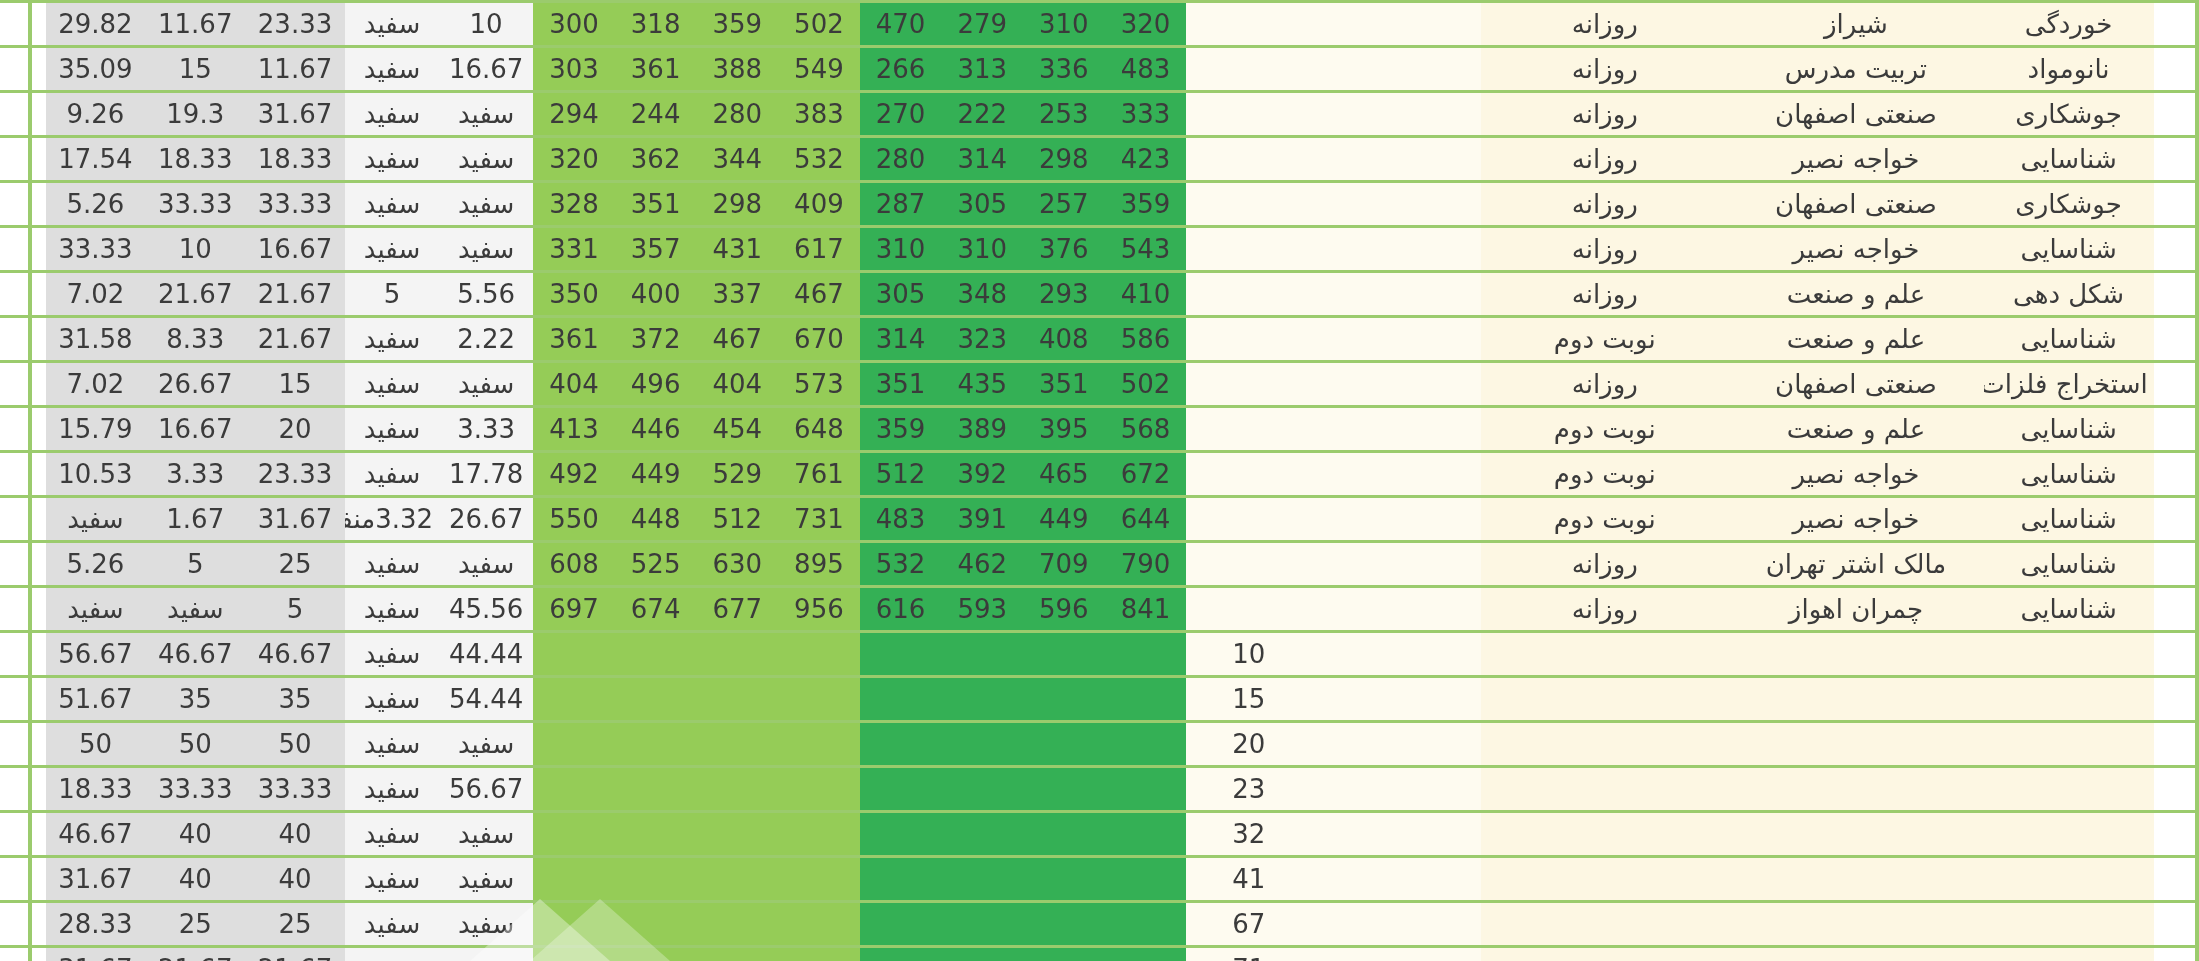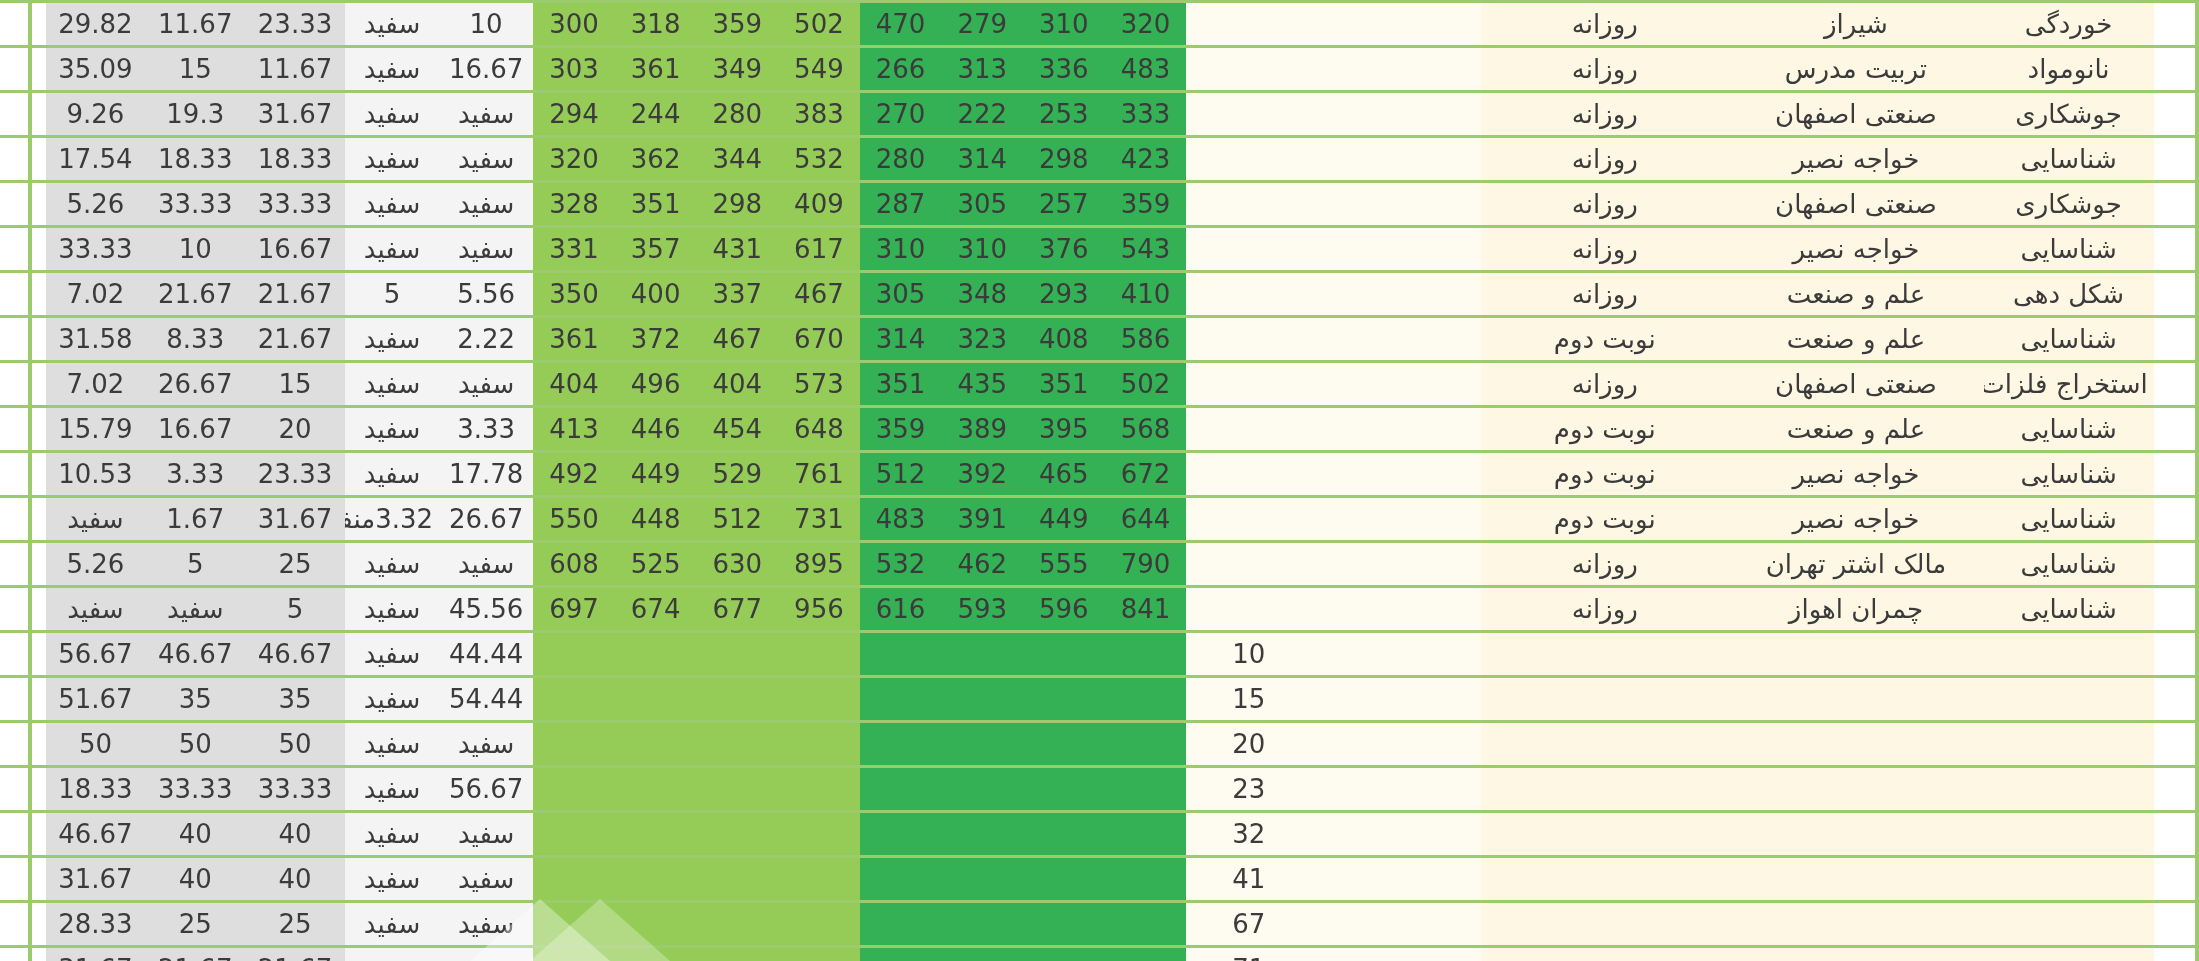--- a/index.html
+++ b/index.html
@@ -148,21 +148,21 @@
           <td class="c-cream">نانومواد</td>
           <td class="c-cream">تربیت مدرس</td>
           <td class="c-cream">روزانه</td>
           <td class="c-cream-lite"></td>
           <td class="c-cream-lite"></td>
           <td class="c-dark">483</td>
           <td class="c-dark">336</td>
           <td class="c-dark">313</td>
           <td class="c-dark">266</td>
           <td class="c-light">549</td>
-          <td class="c-light">349</td>
+          <td class="c-light">388</td>
           <td class="c-light">361</td>
           <td class="c-light">303</td>
           <td class="c-pale">16.67</td>
           <td class="c-pale">سفید</td>
           <td class="c-grey">11.67</td>
           <td class="c-grey">15</td>
           <td class="c-grey">35.09</td>
           <td class="c-white"></td>
         </tr>
         <tr>
@@ -386,21 +386,21 @@
           <td class="c-white"></td>
         </tr>
         <tr>
           <td class="c-white"></td>
           <td class="c-cream">شناسایی</td>
           <td class="c-cream">مالک اشتر تهران</td>
           <td class="c-cream">روزانه</td>
           <td class="c-cream-lite"></td>
           <td class="c-cream-lite"></td>
           <td class="c-dark">790</td>
-          <td class="c-dark">555</td>
+          <td class="c-dark">709</td>
           <td class="c-dark">462</td>
           <td class="c-dark">532</td>
           <td class="c-light">895</td>
           <td class="c-light">630</td>
           <td class="c-light">525</td>
           <td class="c-light">608</td>
           <td class="c-pale">سفید</td>
           <td class="c-pale">سفید</td>
           <td class="c-grey">25</td>
           <td class="c-grey">5</td>

